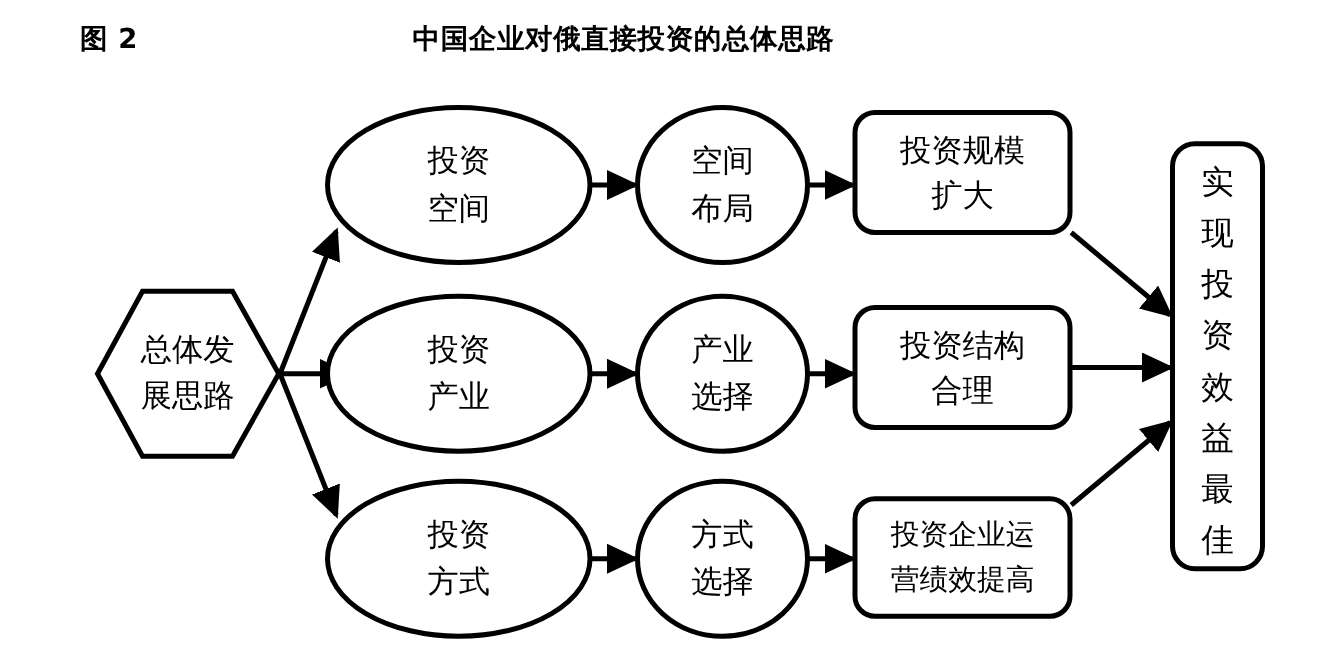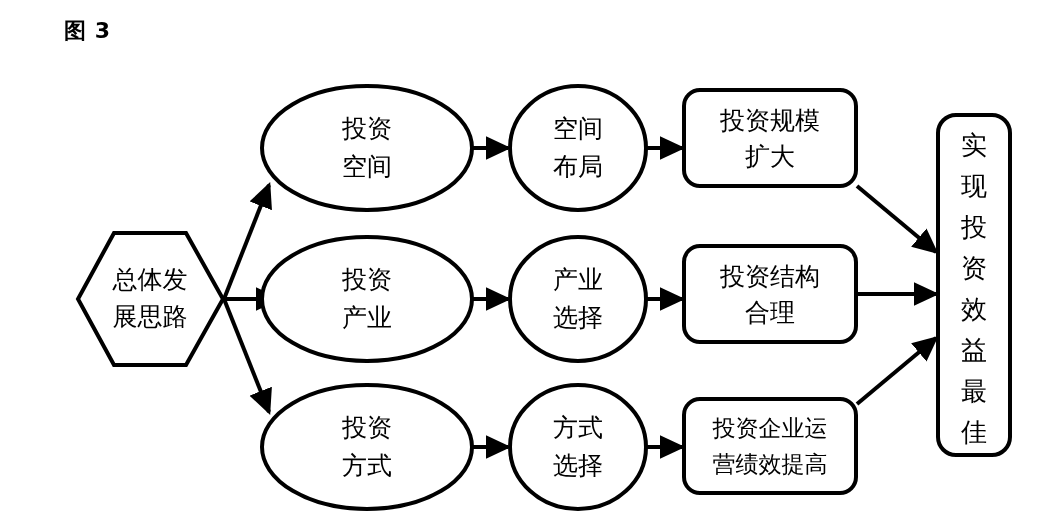--- a/index.html
+++ b/index.html
@@ -71,21 +71,22 @@
     font-size: 26px;
     fill: #000000;
     text-anchor: middle;
   }
 </style>
 </head>
 <body>
 
 <div id="figure-root">
 
-  <div class="hdr" id="fig-label">图 3</div>
+  <div class="hdr" id="fig-label">图 2</div>
+  <div class="hdr" id="fig-title">中国企业对俄直接投资的总体思路</div>
 
   <svg id="diagram" viewBox="0 0 1057 527">
     <defs>
       <marker id="arrowhead" markerWidth="7" markerHeight="7" refX="5.6" refY="3" orient="auto" markerUnits="strokeWidth">
         <path d="M0,0 L6.4,3 L0,6 z" fill="#000000"></path>
       </marker>
     </defs>
 
     <g>
 

